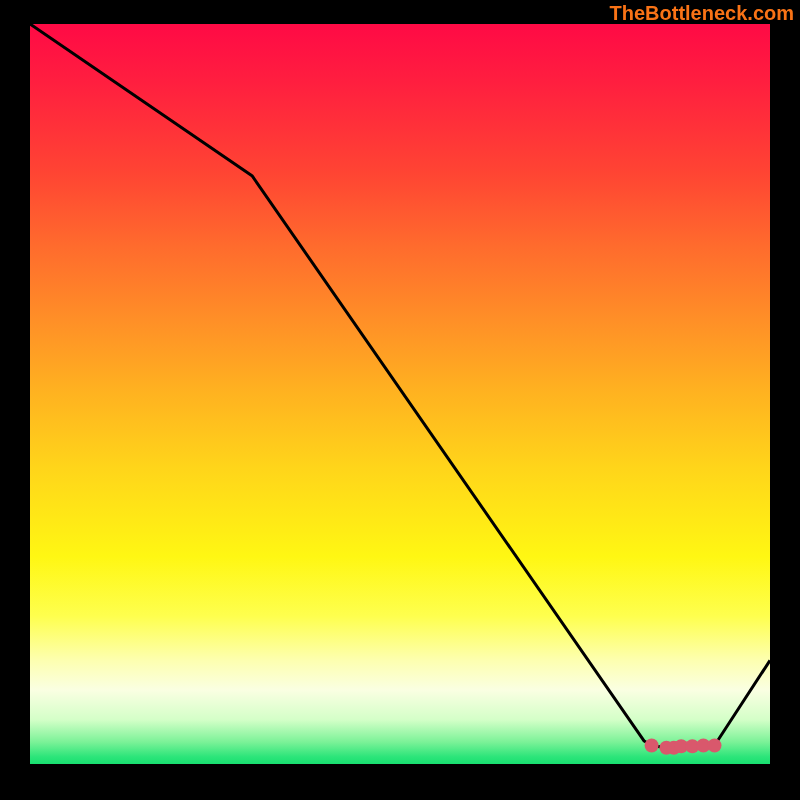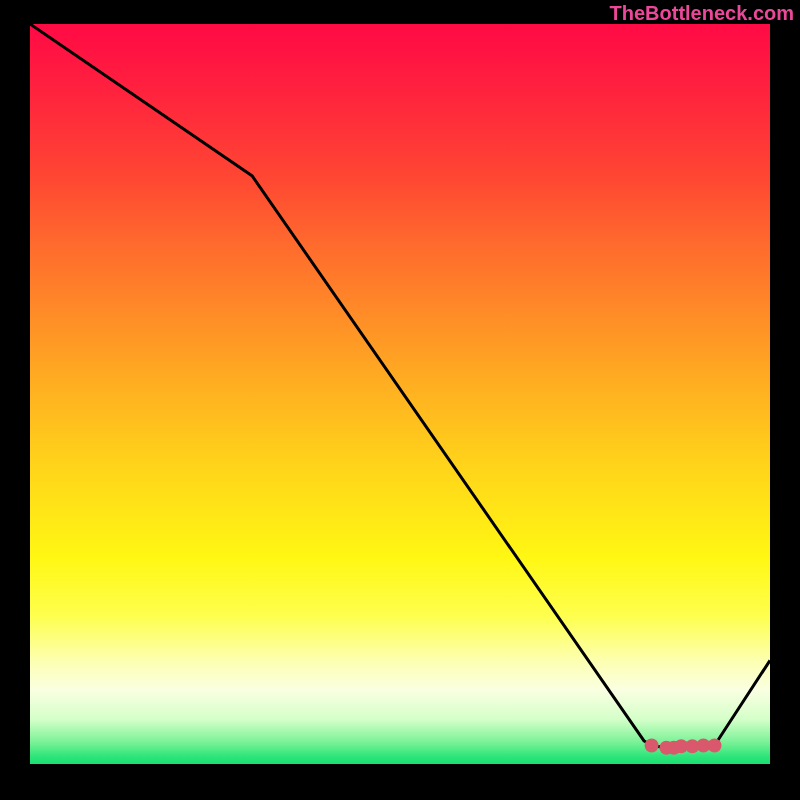--- a/index.html
+++ b/index.html
@@ -14,21 +14,21 @@
   .container {
     width: 800px;
     height: 800px;
     background: #000;
     position: relative;
   }
   .watermark {
     position: absolute;
     top: 2px;
     right: 6px;
-    color: #ec4899;
+    color: #f97316;
     font-size: 20px;
     font-weight: bold;
     z-index: 10;
   }
   .plot-area {
     position: absolute;
     left: 30px;
     top: 24px;
     width: 740px;
     height: 740px;

